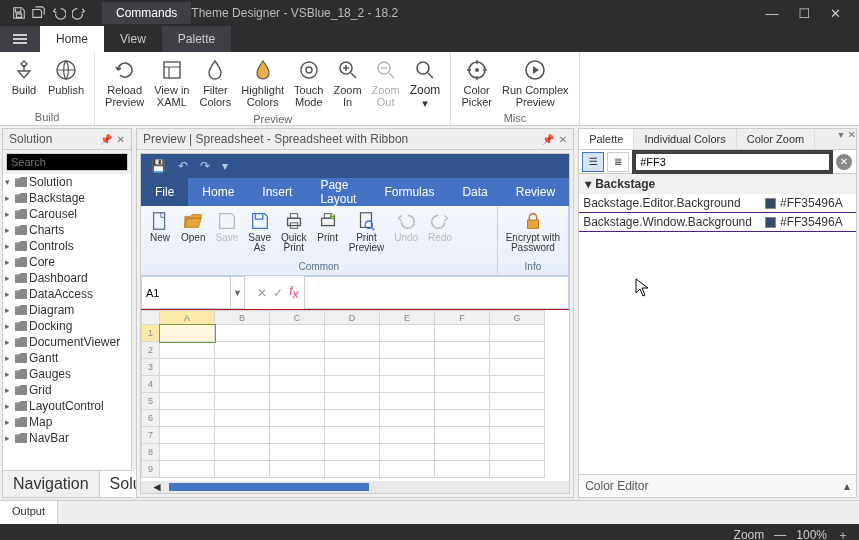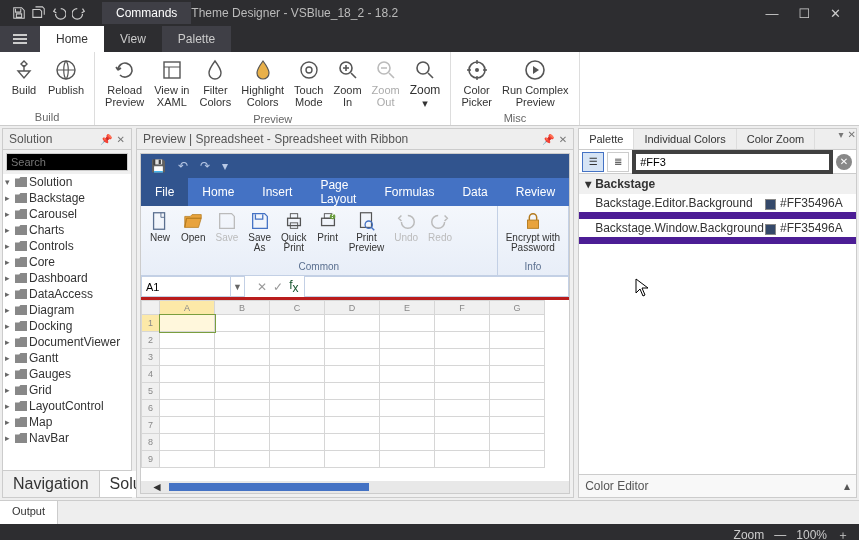--- a/index.html
+++ b/index.html
@@ -49,21 +49,21 @@
 .sstab{padding:0 14px;display:flex;align-items:center;color:#fff;font-size:12px;cursor:pointer}
 .sstab.file{background:#31548e}
 .ssribbon{height:70px;background:linear-gradient(#f4f7fc,#e8eef8);display:flex;border-bottom:1px solid #c3d0e5}
 .ssgroup{display:flex;flex-direction:column;padding:2px 4px;border-right:1px solid #c3d0e5}
 .ssgroup .sitems{display:flex;gap:2px;flex:1}
 .ssgroup .sglabel{text-align:center;font-size:10px;color:#5a6f8f;padding:1px 0}
 .ssbtn{display:flex;flex-direction:column;align-items:center;padding:2px 4px;cursor:pointer;gap:1px}
 .ssbtn .si{width:22px;height:22px}
 .ssbtn .sl{font-size:10px;text-align:center;line-height:1.0;color:#333}
 .ssbtn.dis .sl{color:#bbb}
-.namebox{height:24px;display:flex;border-bottom:3px solid #b91c1c;background:#fff}
+.namebox{height:34px;display:flex;border-bottom:1px solid #b91c1c;background:#fff}
 .namebox input{border:1px solid #c3d0e5;padding:1px 4px;font-size:11px}
 .nb-cell{width:90px}
 .nb-dd{width:14px;text-align:center;border:1px solid #c3d0e5;border-left:0;font-size:9px;color:#666;display:flex;align-items:center;justify-content:center}
 .nb-sep{width:6px}
 .nb-fx{display:flex;align-items:center;gap:6px;padding:0 6px;color:#999;font-size:11px}
 .nb-formula{flex:1;border:1px solid #c3d0e5;border-left:0}
 .grid{flex:1;overflow:auto;background:#fff;position:relative}
 .gridtable{border-collapse:collapse}
 .gridtable th,.gridtable td{border:1px solid #d6d6d6;font-size:9px;color:#888;text-align:center;background:#f0f0f0}
 .gridtable th.ch{width:55px;height:14px;font-weight:normal}
@@ -78,21 +78,21 @@
 .rtabs{display:flex;background:#eee;border-bottom:1px solid #ccc}
 .rtab{padding:4px 10px;font-size:11px;cursor:pointer;border-right:1px solid #ddd}
 .rtab.active{background:#fff}
 .rtools{height:24px;display:flex;align-items:center;border-bottom:1px solid #ccc;background:#fff}
 .rtool{width:22px;height:20px;border:1px solid #ccc;margin:2px 0 2px 3px;display:flex;align-items:center;justify-content:center;font-size:10px;cursor:pointer}
 .rtool.active{background:#d6e4f5;border-color:#4472c4}
 .rsearch{flex:1;margin:2px 3px;padding:2px 4px;border:4px solid #404040;font-size:11px}
 .rclear{width:16px;height:16px;background:#888;border-radius:50%;color:#fff;font-size:10px;display:flex;align-items:center;justify-content:center;margin-right:4px;cursor:pointer}
 .rlist{flex:1;background:#fff;overflow:auto}
 .rgrouphdr{background:#f0f0f0;padding:3px 6px;font-size:11px;color:#333;display:flex;align-items:center;gap:4px;font-weight:600}
-.rrow{display:flex;padding:2px 6px 2px 16px;font-size:11px;align-items:flex-end;border-bottom:7px solid #4c1d95}
+.rrow{display:flex;padding:2px 6px 2px 4px;font-size:11px;align-items:center;border-bottom:1px solid #4c1d95}
 .rrow .rname{flex:1;color:#333}
 .rrow .swatch{width:11px;height:11px;background:#35496a;border:1px solid #888;margin-right:4px}
 .rrow .rval{color:#333;width:70px}
 .coloredit{border-top:1px solid #ccc;padding:4px 6px;font-size:11px;color:#555;display:flex;align-items:center;background:#f8f8f8}
 .coloredit .ce{flex:1}
 .outtab{height:24px;background:#eee;border-top:1px solid #ccc;display:flex;align-items:stretch}
 .outtab .ot{padding:4px 12px;font-size:11px;border-right:1px solid #ccc;background:#fff;cursor:pointer}
 .statusbar{height:22px;background:#2d2d30;color:#ccc;display:flex;align-items:center;justify-content:flex-end;padding:0 10px;gap:10px;font-size:11px}
 .cursor{position:absolute;left:635px;top:278px;pointer-events:none;z-index:99}
 </style>
@@ -438,21 +438,21 @@
           <div class="sglabel">Info</div>
         </div>
       </div>
       <div class="namebox">
         <input class="nb-cell" value="A1" style="">
         <div class="nb-dd">▼</div>
         <div class="nb-sep"></div>
         <div class="nb-fx">
             <span>✕</span>
             <span>✓</span>
-            <span style="color:#14532d">f<sub>x</sub></span>
+            <span style="font-style:italic;color:#ec4899">f<sub>x</sub></span>
           </div>
         <input class="nb-formula" style="">
       </div>
       <div class="grid">
         <table class="gridtable" id="gridtable">
             <tbody>
               <tr>
                 <th class="corner"></th>
                 <th class="ch selh">A</th>
                 <th class="ch">B</th>

